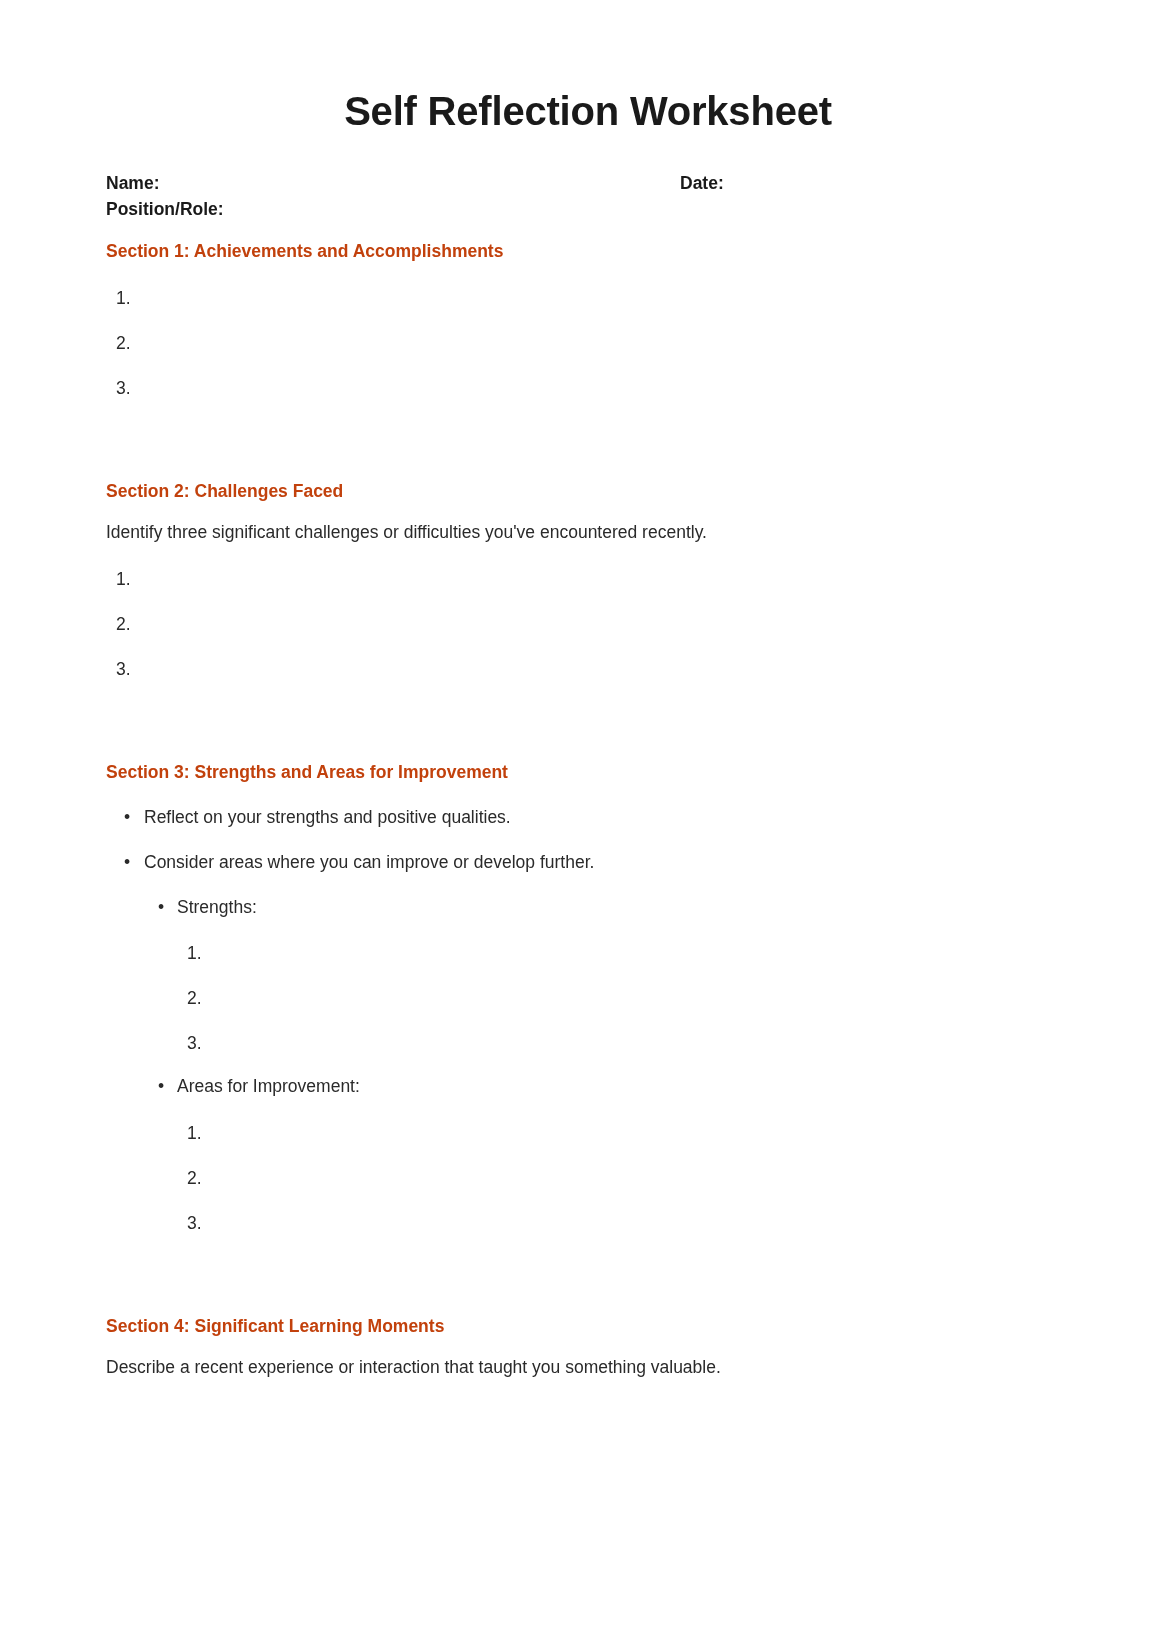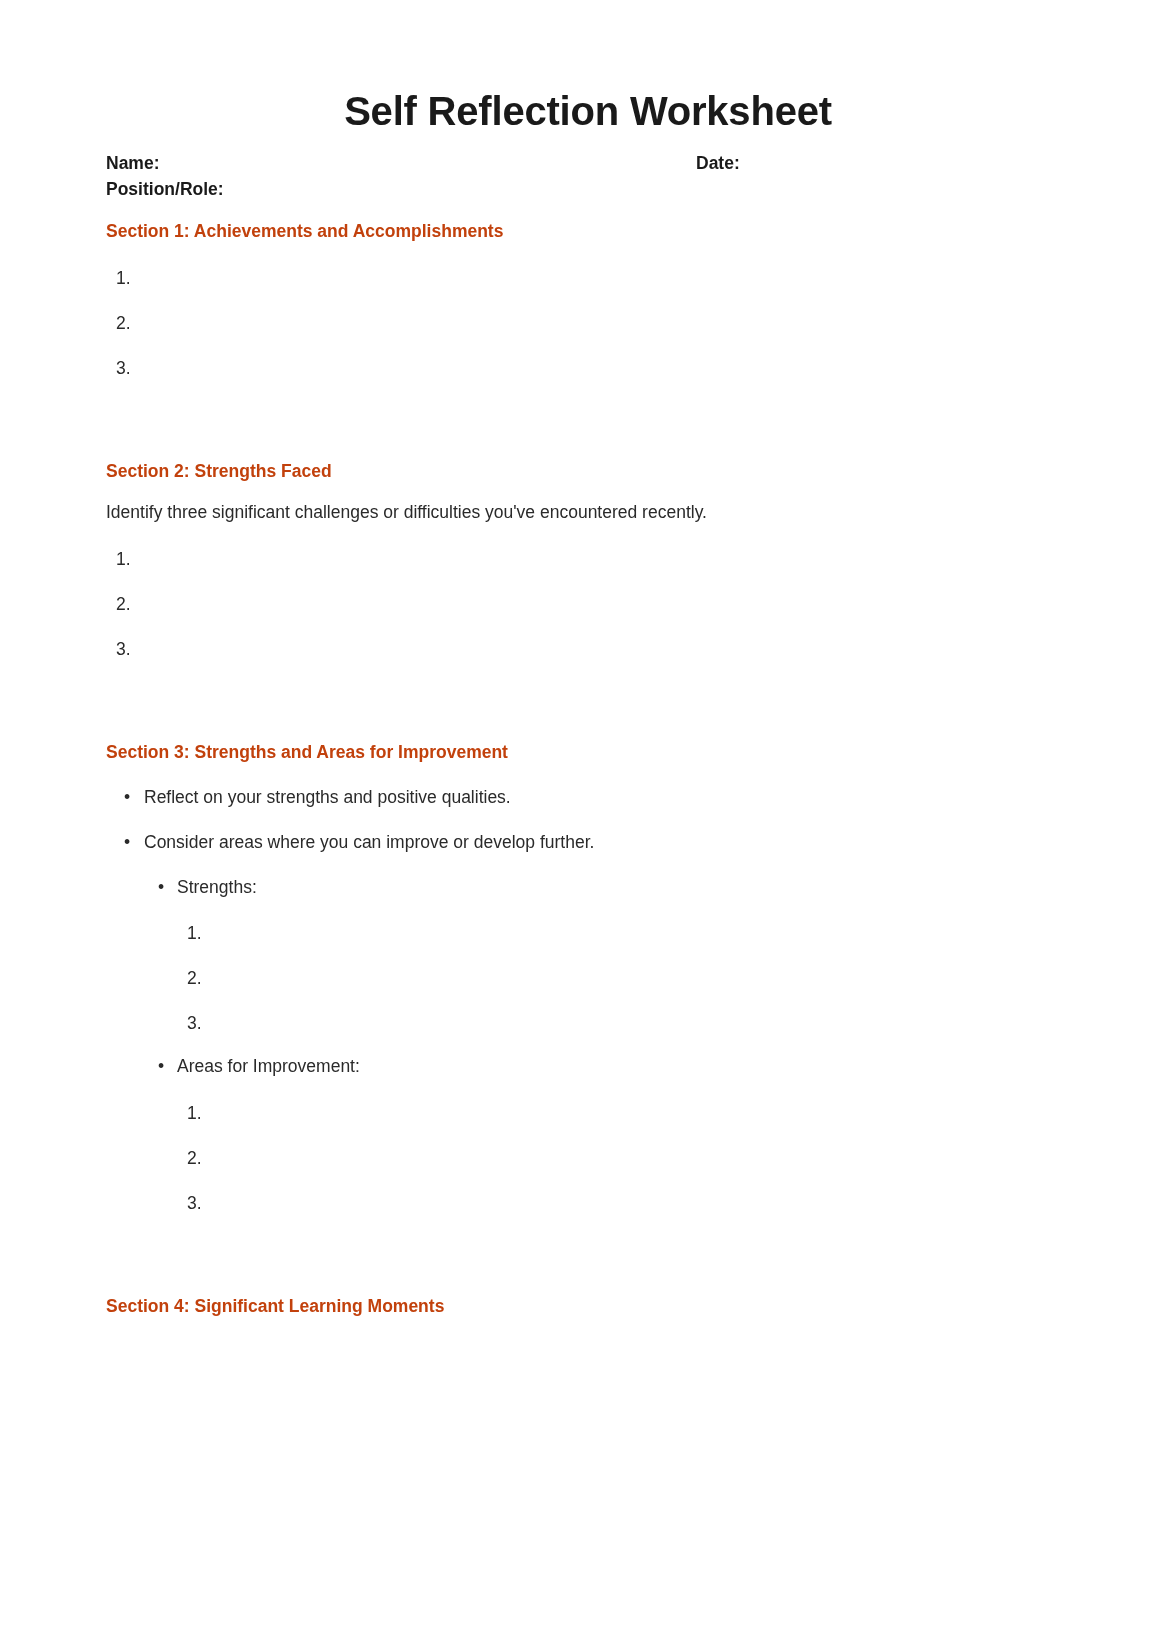--- a/index.html
+++ b/index.html
@@ -29,34 +29,34 @@
     text-align: center;
     font-size: 40px;
     font-weight: bold;
     letter-spacing: -0.2px;
     color: #1a1a1a;
     line-height: 1.18;
   }
   .meta-row {
     display: block;
     position: relative;
-    margin-top: 18px;
+    margin-top: 38px;
     font-size: 17.5px;
     font-weight: bold;
     color: #1a1a1a;
     height: 22px;
   }
   .meta-name {
     position: absolute;
     left: 0;
     top: 0;
   }
   .meta-date {
     position: absolute;
-    left: 590px;
+    left: 574px;
     top: 0;
   }
   .meta-single {
     margin-top: 4px;
     font-size: 17.5px;
     font-weight: bold;
     color: #1a1a1a;
   }
   .section {
     margin-top: 0;
@@ -163,21 +163,21 @@
       </li>
       <li>
         <span class="marker">3.</span>
       </li>
     </ol>
   </div>
 
   <div class="section-gap"></div>
 
   <div class="section">
-    <div class="section-heading">Section 2: Strengths Faced</div>
+    <div class="section-heading">Section 2: Challenges Faced</div>
     <div class="section-intro">Identify three significant challenges or difficulties you've encountered recently.</div>
     <ol class="num-list level1">
       <li>
         <span class="marker">1.</span>
       </li>
       <li>
         <span class="marker">2.</span>
       </li>
       <li>
         <span class="marker">3.</span>
@@ -239,15 +239,16 @@
           <span class="marker">3.</span>
         </li>
       </ol>
     </div>
   </div>
 
   <div class="section-gap"></div>
 
   <div class="section">
     <div class="section-heading">Section 4: Significant Learning Moments</div>
+    <div class="section-intro">Describe a recent experience or interaction that taught you something valuable.</div>
   </div>
 
 </div>
 
 </body></html>

